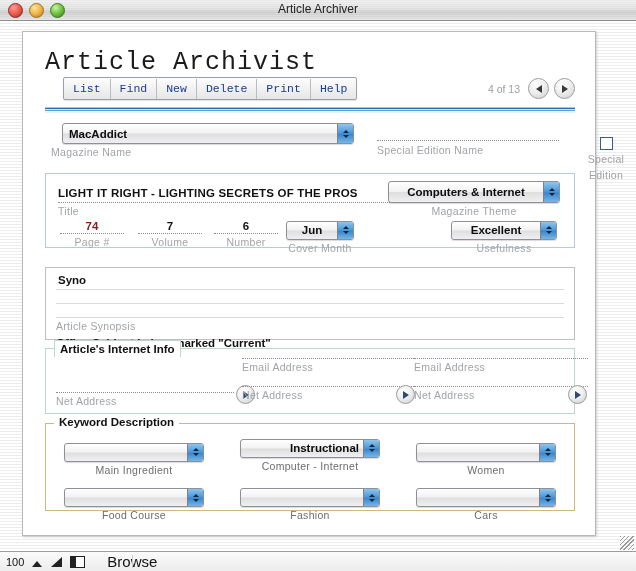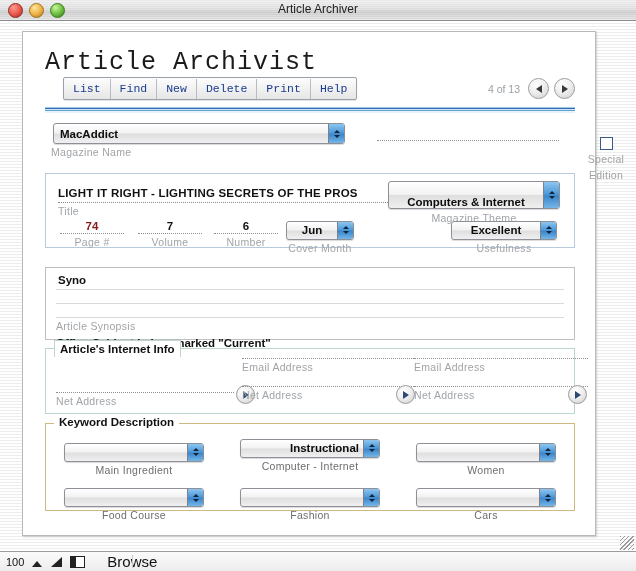--- a/index.html
+++ b/index.html
@@ -145,21 +145,21 @@
     width: 15px; align-self: stretch;
     background: linear-gradient(to bottom,#8cc6ef 0%, #4f9ada 45%, #3c86cb 55%, #74b6e8 100%);
     border-left: 1px solid #7d8189;
     display: flex; flex-direction: column; align-items: center; justify-content: center;
     gap: 2px;
   }
   .parrow .up { width:0;height:0;border-left:3px solid transparent;border-right:3px solid transparent;border-bottom:3px solid #10243a; }
   .parrow .dn { width:0;height:0;border-left:3px solid transparent;border-right:3px solid transparent;border-top:3px solid #10243a; }
   
   .toprow { position: relative; margin: 10px 20px 0 22px; height: 44px; }
-  .mag-popup { position: absolute; left: 8px; top: 0; width: 292px; height: 21px; }
+  .mag-popup { position: absolute; left: 17px; top: 0; width: 292px; height: 21px; }
   .mag-label { position: absolute; left: 6px; top: 23px; }
   .spec-name { position: absolute; left: 332px; top: 16px; width: 182px; }
   .spec-name .dotline { height: 1px; }
   .spec-name .flabel { display: block; margin-top: 3px; }
   .spec-chk { position: absolute; left: 539px; top: 14px; text-align: center; width: 44px; }
   .checkbox {
     width: 11px; height: 11px; margin: 0 auto;
     border: 1.5px solid #3a5a8c; background: #ffffff;
     cursor: pointer;
   }
@@ -169,21 +169,21 @@
   .panel-article {
     border: 1px solid #b7c9da; background: #ffffff;
     padding: 9px 10px 8px 10px; height: 75px;
   }
   .title-row { position: relative; height: 28px; }
   .art-title { position: absolute; left: 2px; top: 0; width: 348px; }
   .art-title .fvalue { font-size: 11.5px; letter-spacing: .2px; white-space: nowrap; }
   .art-title .dotline { margin-top: 1px; }
   .art-title .flabel { display: block; margin-top: 2px; }
   .theme { position: absolute; right: 4px; top: -2px; width: 172px; text-align: center; }
-  .theme .popup { width: 172px; height: 28px; align-items: flex-end; }
+  .theme .popup { width: 172px; height: 22px; }
   .theme .pv { text-align: center; }
   .theme .flabel { display: block; margin-top: 2px; }
   .num-row { position: relative; height: 34px; margin-top: 9px; }
   .numfield { position: absolute; text-align: center; }
   .numfield .fvalue { font-size: 11.5px; display: block; }
   .numfield .dotline { margin-top: 1px; }
   .numfield .flabel { display: block; margin-top: 2px; }
   .numfield.red .fvalue { color: #8b1a1a; }
   .popfield { position: absolute; text-align: center; }
   .popfield .popup { height: 19px; }
@@ -313,20 +313,21 @@
           <span class="pv">MacAddict</span>
           <span class="parrow">
               <i class="up"></i>
               <i class="dn"></i>
             </span>
         </div>
         <span class="flabel mag-label">Magazine Name</span>
 
         <div class="spec-name">
           <div class="dotline"></div>
+          <span class="flabel">Special Edition Name</span>
         </div>
 
         <div class="spec-chk">
           <div class="checkbox"></div>
           <span class="flabel">Special</span>
           <span class="flabel">Edition</span>
         </div>
       </div>
 
       <div class="panel panel-article">

